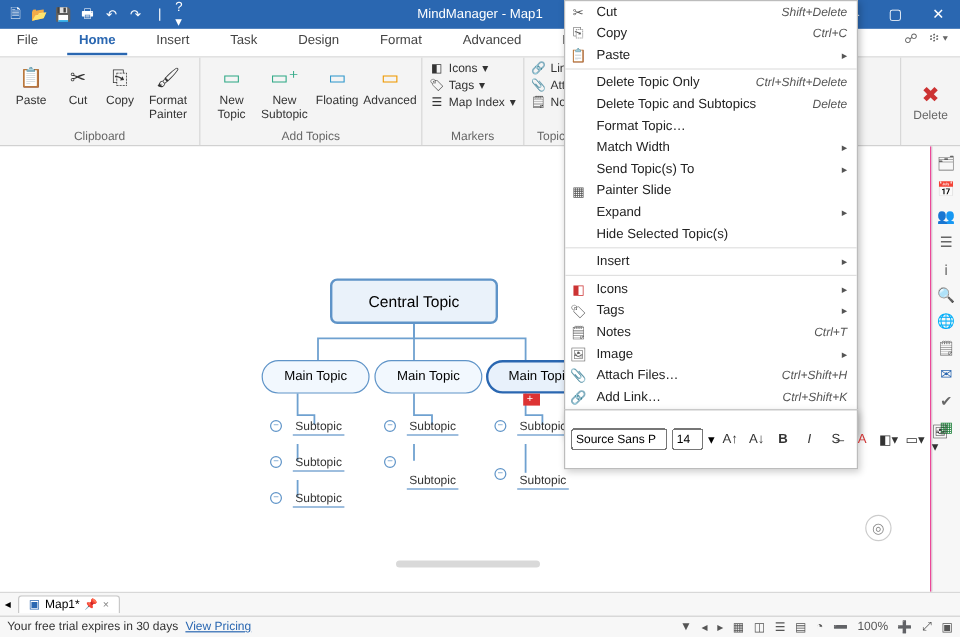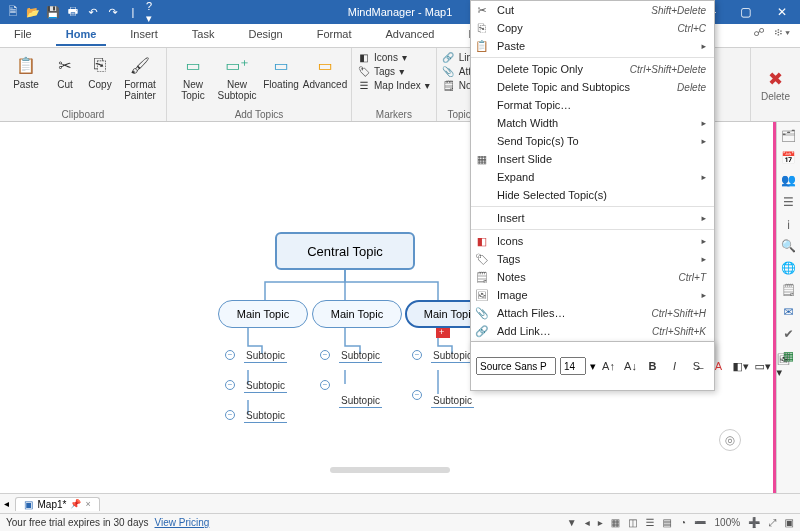--- a/index.html
+++ b/index.html
@@ -25,21 +25,21 @@
   .bigbtn .ico { width:24px; height:24px; display:flex; align-items:center; justify-content:center; font-size:16px;}
   .bigbtn .lbl { font-size:10px; text-align:center; line-height:11px; white-space:pre-line;}
   .linecol { display:flex; flex-direction:column; gap:2px; justify-content:flex-start;}
   .linecol .li { font-size:10px; display:flex; align-items:center; gap:4px; white-space:nowrap;}
   .linecol .li .ic{width:12px; height:12px; display:inline-flex;align-items:center;justify-content:center;font-size:10px;}
   .grplabel { font-size:10px; color:#666; text-align:center; padding-top:1px; align-self:center;}
   .ribbon .lastcol { border-left:1px solid #d8d8d8; width:50px; display:flex; flex-direction:column; align-items:center; justify-content:center;}
   .ribbon .lastcol .x{color:#c33;font-size:18px;}
   
   .worksplit { display:flex; height:371px; }
-  .canvas { flex:1; background:#fff; position:relative; overflow:hidden; border-right:3px solid #ec4899;padding-left:48px;}
+  .canvas { flex:1; background:#fff; position:relative; overflow:hidden; border-right:1px solid #ec4899;padding-left:48px;}
   .rightdock { width:24px; background:#f7f7f7; border-left:1px solid #d0d0d0; display:flex; flex-direction:column; align-items:center; gap:6px; padding-top:6px;}
   .rightdock span{width:16px;height:16px;font-size:12px;color:#666;display:flex;align-items:center;justify-content:center;}
   
   .central { position:absolute; left:275px; top:110px; width:140px; height:38px; border:2px solid #5f94c8; border-radius:6px; background:#eaf2fa; display:flex;align-items:center;justify-content:center;font-size:13px;}
   .mainnode { position:absolute; width:90px; height:28px; border:1px solid #5f94c8; border-radius:14px; background:#f2f8fe; display:flex;align-items:center;justify-content:center;font-size:11px;}
   .mainnode.sel { border:2px solid #2a67b1; background:#e8f1fb;}
   .sub { position:absolute; font-size:10px; color:#333; border-bottom:1px solid #5f94c8; padding:0 2px 1px;}
   .minus { position:absolute; width:10px;height:10px;border:1px solid #5f94c8;border-radius:50%; background:#fff; font-size:8px; line-height:8px; text-align:center; color:#5f94c8;}
   .redflag{position:absolute; width:14px;height:10px;background:#d33; left:436px; top:206px;}
   .redflag::after{content:"+";color:#fff;font-size:9px;position:absolute;left:3px;top:-1px;}
@@ -271,21 +271,21 @@
   <div class="mi">
       <span>Match Width</span>
       <span class="arr">▸</span>
     </div>
   <div class="mi">
       <span>Send Topic(s) To</span>
       <span class="arr">▸</span>
     </div>
   <div class="mi">
       <span class="mico">▦</span>
-      <span>Insert Slide</span>
+      <span>Painter Slide</span>
     </div>
   <div class="mi">
       <span>Expand</span>
       <span class="arr">▸</span>
     </div>
   <div class="mi">
       <span>Hide Selected Topic(s)</span>
     </div>
   <hr>
   <div class="mi">

